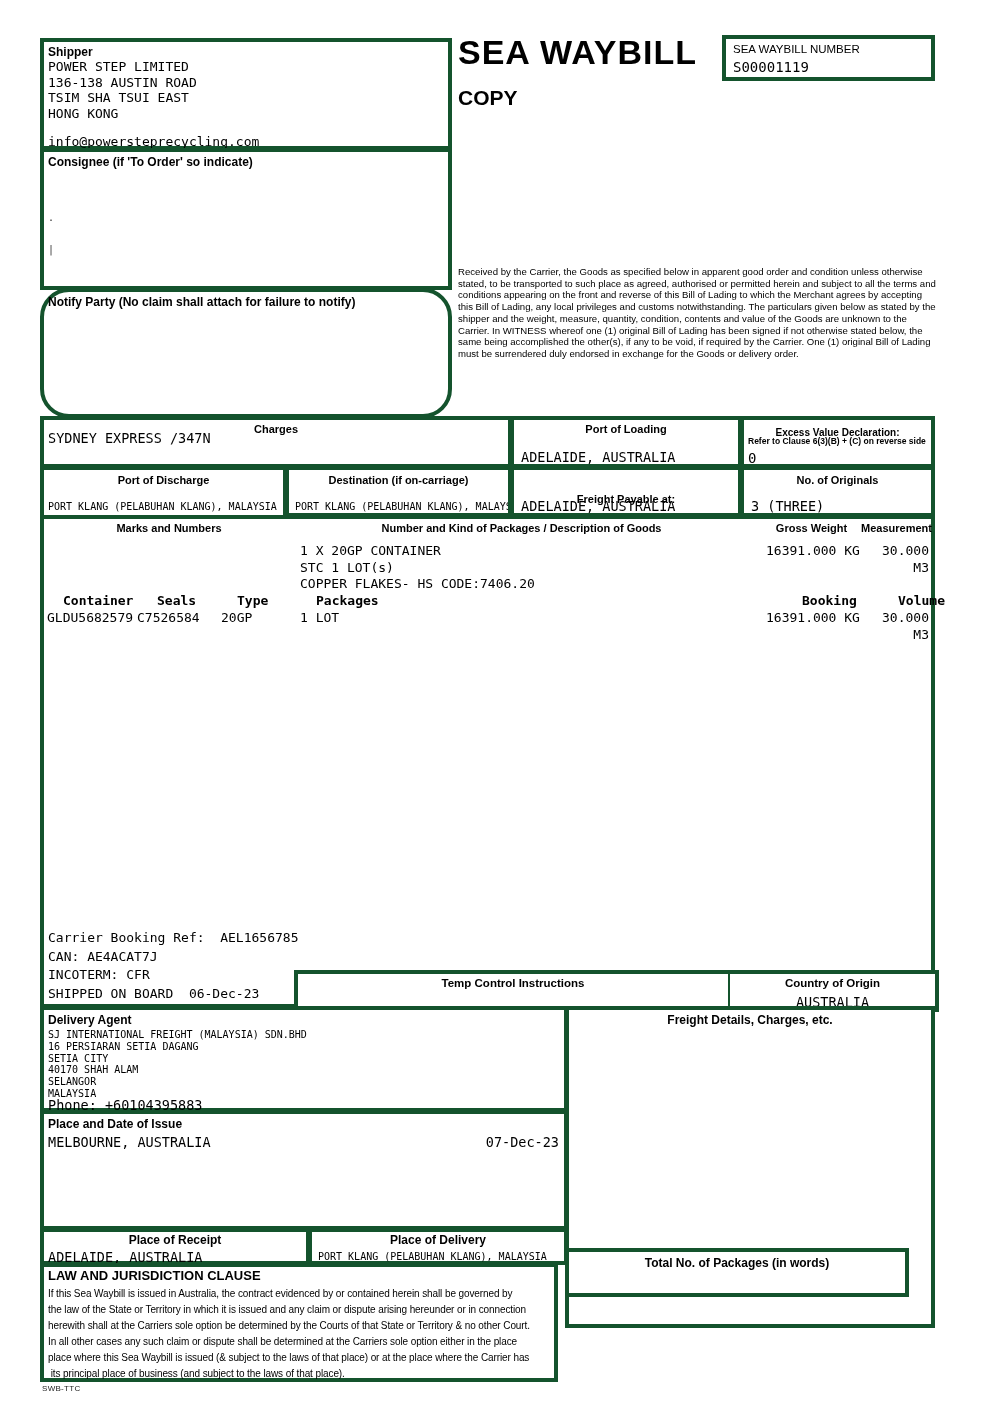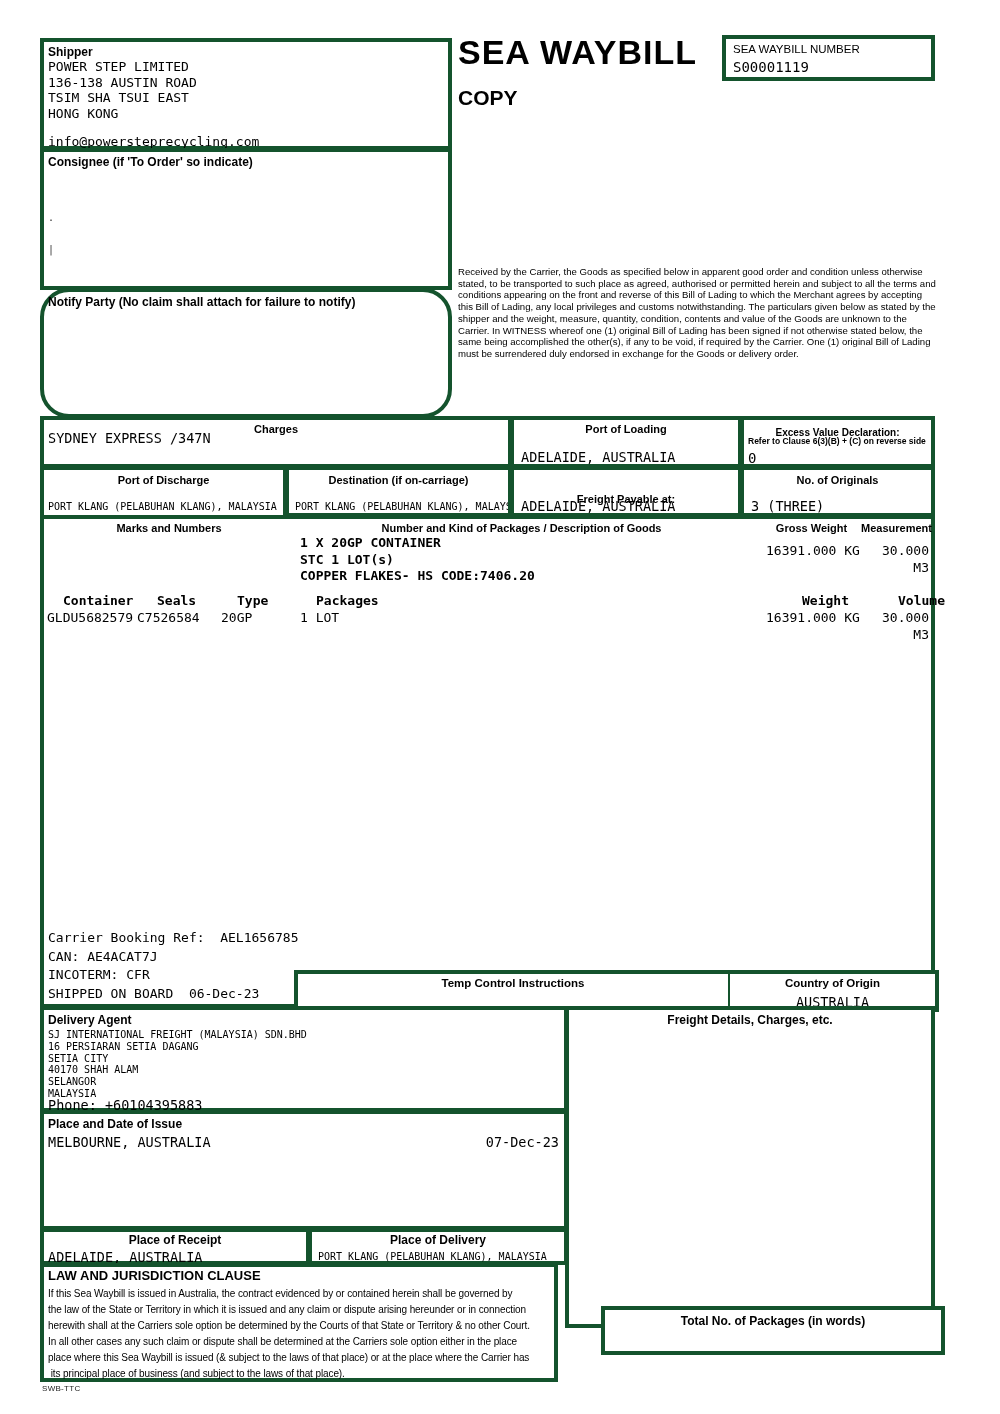--- a/index.html
+++ b/index.html
@@ -89,33 +89,33 @@
     <div class="lbc abs" style="left:0;top:4px;width:100%;">No. of Originals</div>
     <div class="mo mo135 abs" style="left:7px;top:28px;">3 (THREE)</div>
   </div>
 
   <div class="bx" style="left:40px;top:515px;width:895px;height:493px;">
     <div class="lbc abs" style="left:0;top:3px;width:250px;">Marks and Numbers</div>
     <div class="lbc abs" style="left:250px;top:3px;width:455px;">Number and Kind of Packages / Description of Goods</div>
     <div class="lbc abs" style="left:710px;top:3px;width:115px;">Gross Weight</div>
     <div class="lbc abs" style="left:795px;top:3px;width:93px;text-align:right;">Measurement</div>
 
-    <div class="mo goods-desc abs" style="left:256px;top:16px;font-weight:bold;">1 X 20GP CONTAINER
+    <div class="mo goods-desc abs" style="left:256px;top:24px;">1 X 20GP CONTAINER
 STC 1 LOT(s)
 COPPER FLAKES- HS CODE:7406.20</div>
     <div class="mo goods-desc abs" style="left:722px;top:24px;">16391.000 KG</div>
     <div class="mo goods-desc abs" style="left:790px;top:24px;width:95px;text-align:right;">30.000
 M3</div>
 
     <div class="abs" style="left:16px;top:74px;width:100%;height:17px;">
       <span class="mo ctr-head abs" style="left:3px;">Container</span>
       <span class="mo ctr-head abs" style="left:97px;">Seals</span>
       <span class="mo ctr-head abs" style="left:177px;">Type</span>
       <span class="mo ctr-head abs" style="left:256px;">Packages</span>
-      <span class="mo ctr-head abs" style="left:742px;">Weight</span>
+      <span class="mo ctr-head abs" style="left:742px;">Booking</span>
       <span class="mo ctr-head abs" style="left:790px;width:95px;text-align:right;">Volume</span>
     </div>
 
     <div class="abs" style="left:0;top:91px;width:100%;height:34px;">
       <span class="mo mo13 abs" style="left:3px;">GLDU5682579</span>
       <span class="mo mo13 abs" style="left:93px;">C7526584</span>
       <span class="mo mo13 abs" style="left:177px;">20GP</span>
       <span class="mo mo13 abs" style="left:256px;">1 LOT</span>
       <span class="mo mo13 abs" style="left:722px;">16391.000 KG</span>
       <span class="mo mo13 abs" style="left:790px;width:95px;text-align:right;line-height:16.5px;">30.000
@@ -170,19 +170,19 @@
   <div class="bx" style="left:40px;top:1263px;width:518px;height:119px;">
     <div class="lb abs" style="left:4px;top:2px;font-size:13px;">LAW AND JURISDICTION CLAUSE</div>
     <div class="law-text abs" style="left:4px;top:19px;width:508px;">If this Sea Waybill is issued in Australia, the contract evidenced by or contained herein shall be governed by
 the law of the State or Territory in which it is issued and any claim or dispute arising hereunder or in connection
 herewith shall at the Carriers sole option be determined by the Courts of that State or Territory &amp; no other Court.
 In all other cases any such claim or dispute shall be determined at the Carriers sole option either in the place
 place where this Sea Waybill is issued (&amp; subject to the laws of that place) or at the place where the Carrier has
  its principal place of business (and subject to the laws of that place).</div>
   </div>
 
-  <div class="bx" style="left:565px;top:1306px;width:344px;height:49px;margin-left:36px;">
+  <div class="bx" style="left:565px;top:1248px;width:344px;height:49px;">
     <div class="lbc abs" style="left:0;top:5px;width:100%;font-size:12px;">Total No. of Packages (in words)</div>
   </div>
 
   <div class="abs formcode" style="left:42px;top:1384px;">SWB-TTC</div>
 
 </div>
 
 </body></html>

